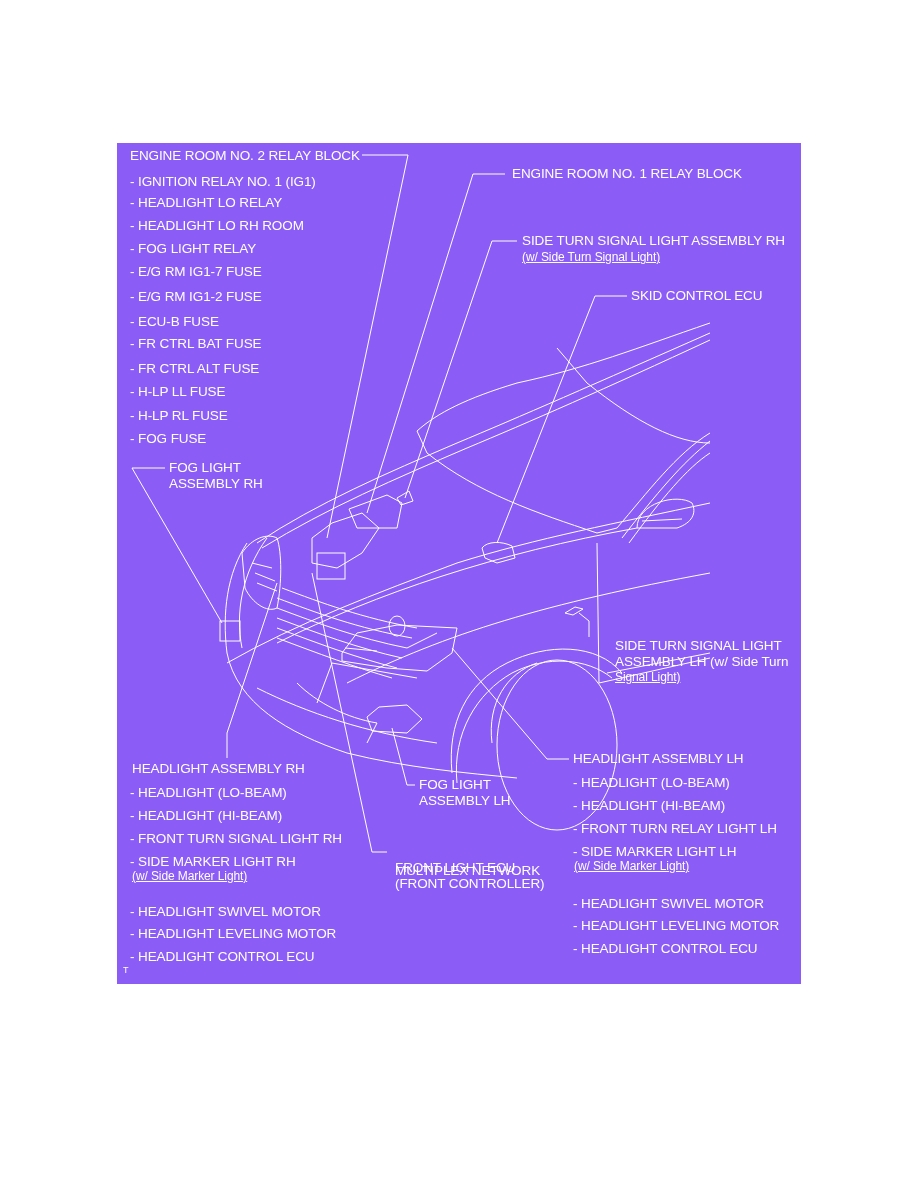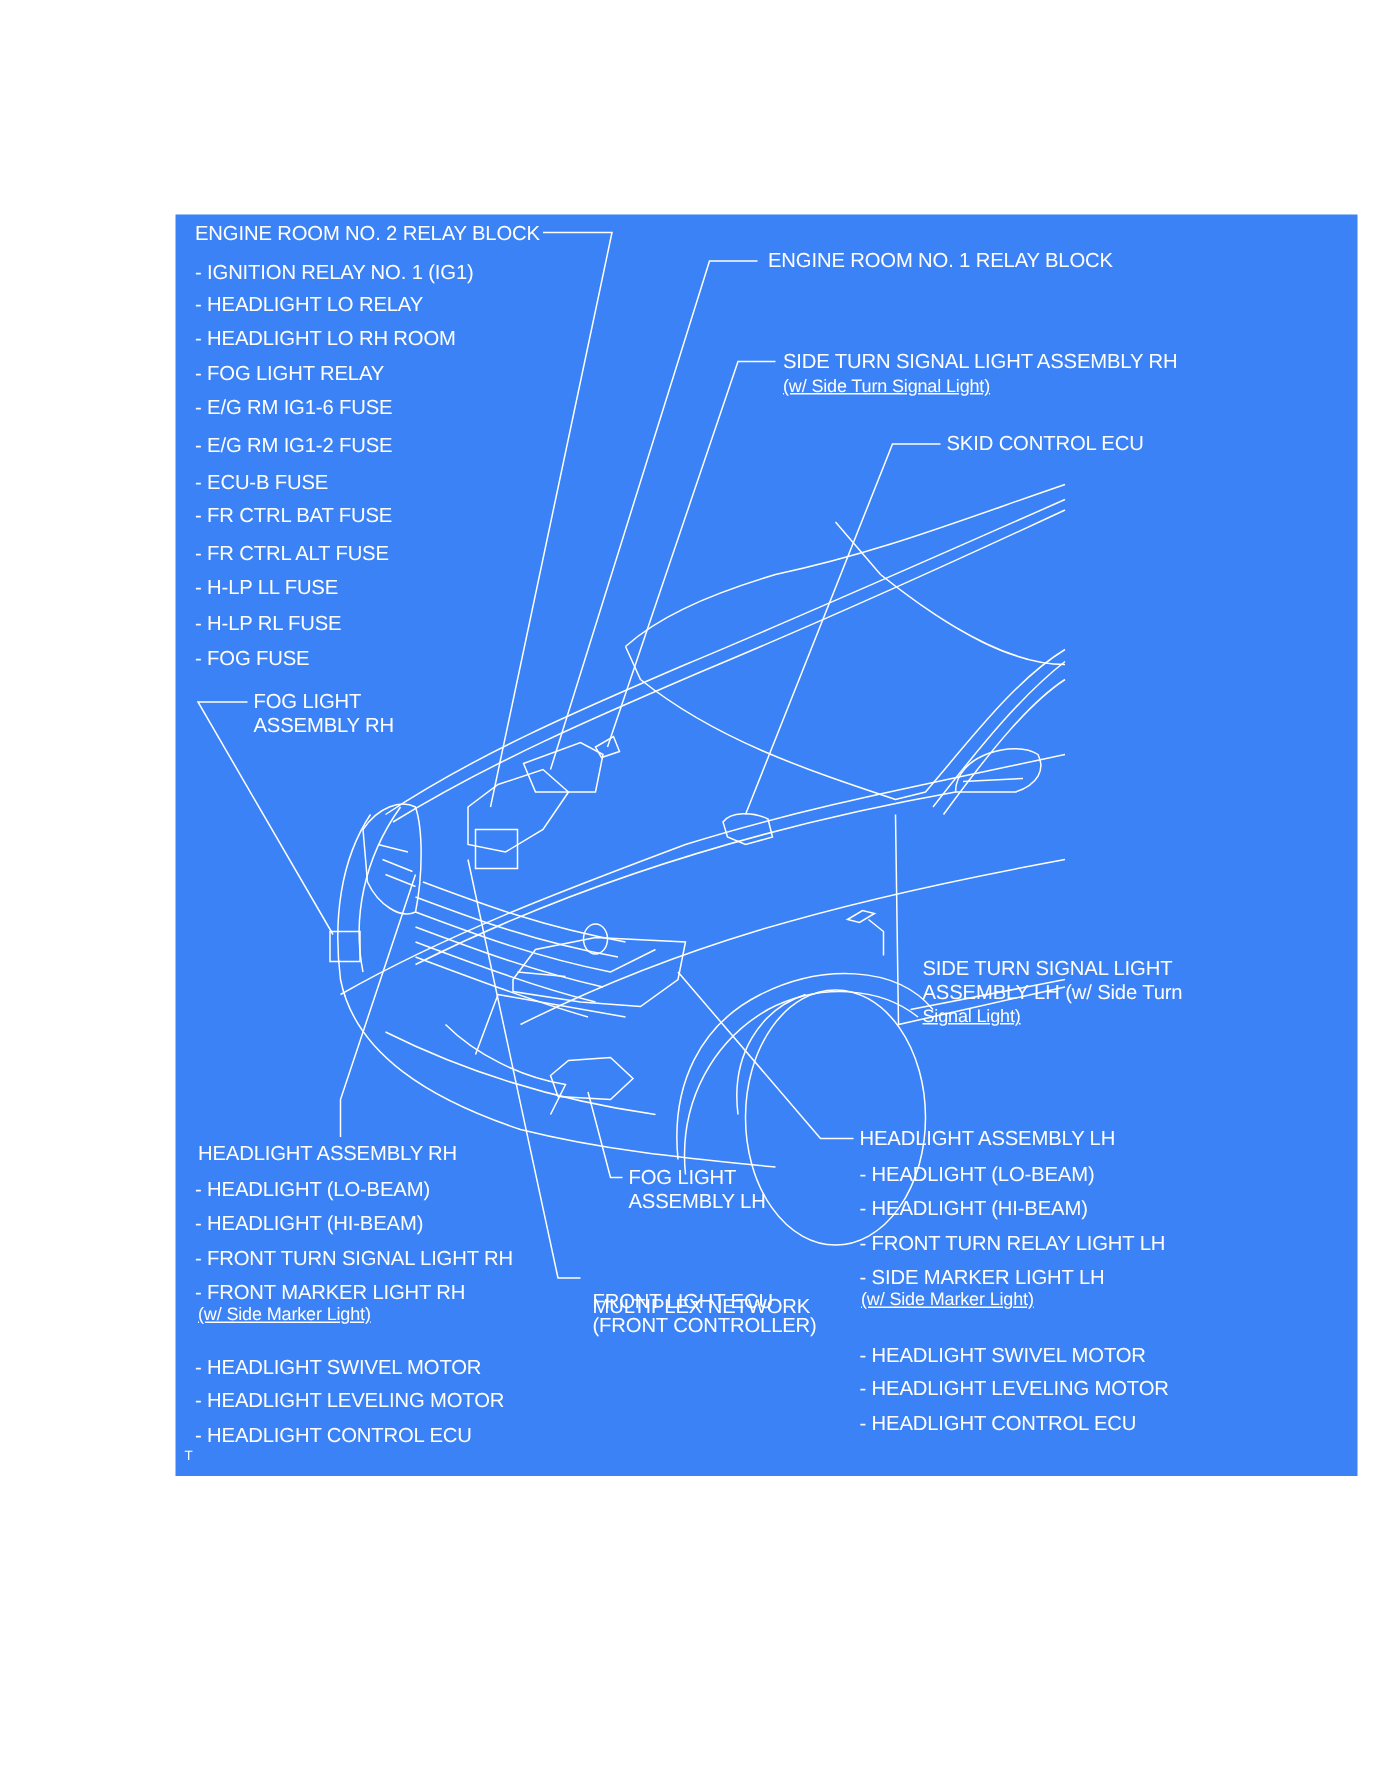--- a/index.html
+++ b/index.html
@@ -1,19 +1,19 @@
 <!DOCTYPE html>
 <html><head>
 <meta charset="utf-8">
 <style>
   html, body { margin: 0; padding: 0; background: #ffffff; }
   body { width: 918px; height: 1188px; position: relative; overflow: hidden; }
   .panel {
-    position: absolute; left: 117px; top: 143px; width: 788px; height: 841px;
-    background: #3b82f6; overflow: hidden;
+    position: absolute; left: 117px; top: 143px; width: 684px; height: 841px;
+    background: #8b5cf6; overflow: hidden;
   }
   .panel svg { position: absolute; left: 0; top: 0; }
   .lbl {
     position: absolute; color: #ffffff; white-space: nowrap;
     font-family: "Liberation Sans", sans-serif; font-size: 13.5px; line-height: 16px;
     letter-spacing: -0.1px;
   }
   .sub { font-size: 12px; line-height: 14px; text-decoration: underline; }
   .tiny { font-size: 9px; line-height: 10px; }
 </style>
@@ -117,21 +117,21 @@
       <path d="M472 494 L472 478 L462 470"></path>
     </g>
   </svg>
 
   <div class="lbl" style="left:13px;top:5px">ENGINE ROOM NO. 2 RELAY BLOCK</div>
   <div>
     <div class="lbl" style="left:13px;top:31px">- IGNITION RELAY NO. 1 (IG1)</div>
     <div class="lbl" style="left:13px;top:52px">- HEADLIGHT LO RELAY</div>
     <div class="lbl" style="left:13px;top:75px">- HEADLIGHT LO RH ROOM</div>
     <div class="lbl" style="left:13px;top:98px">- FOG LIGHT RELAY</div>
-    <div class="lbl" style="left:13px;top:121px">- E/G RM IG1-6 FUSE</div>
+    <div class="lbl" style="left:13px;top:121px">- E/G RM IG1-7 FUSE</div>
     <div class="lbl" style="left:13px;top:146px">- E/G RM IG1-2 FUSE</div>
     <div class="lbl" style="left:13px;top:171px">- ECU-B FUSE</div>
     <div class="lbl" style="left:13px;top:193px">- FR CTRL BAT FUSE</div>
     <div class="lbl" style="left:13px;top:218px">- FR CTRL ALT FUSE</div>
     <div class="lbl" style="left:13px;top:241px">- H-LP LL FUSE</div>
     <div class="lbl" style="left:13px;top:265px">- H-LP RL FUSE</div>
     <div class="lbl" style="left:13px;top:288px">- FOG FUSE</div>
   </div>
 
   <div class="lbl" style="left:395px;top:23px">ENGINE ROOM NO. 1 RELAY BLOCK</div>
@@ -145,21 +145,21 @@
   <div class="lbl" style="left:52px;top:333px">ASSEMBLY RH</div>
 
   <div class="lbl" style="left:498px;top:495px">SIDE TURN SIGNAL LIGHT</div>
   <div class="lbl" style="left:498px;top:511px">ASSEMBLY LH (w/ Side Turn</div>
   <div class="lbl sub" style="left:498px;top:527px">Signal Light)</div>
 
   <div class="lbl" style="left:15px;top:618px">HEADLIGHT ASSEMBLY RH</div>
   <div class="lbl" style="left:13px;top:642px">- HEADLIGHT (LO-BEAM)</div>
   <div class="lbl" style="left:13px;top:665px">- HEADLIGHT (HI-BEAM)</div>
   <div class="lbl" style="left:13px;top:688px">- FRONT TURN SIGNAL LIGHT RH</div>
-  <div class="lbl" style="left:13px;top:711px">- FRONT MARKER LIGHT RH</div>
+  <div class="lbl" style="left:13px;top:711px">- SIDE MARKER LIGHT RH</div>
   <div class="lbl sub" style="left:15px;top:726px">(w/ Side Marker Light)</div>
   <div class="lbl" style="left:13px;top:761px">- HEADLIGHT SWIVEL MOTOR</div>
   <div class="lbl" style="left:13px;top:783px">- HEADLIGHT LEVELING MOTOR</div>
   <div class="lbl" style="left:13px;top:806px">- HEADLIGHT CONTROL ECU</div>
 
   <div class="lbl" style="left:302px;top:634px">FOG LIGHT</div>
   <div class="lbl" style="left:302px;top:650px">ASSEMBLY LH</div>
 
   <div class="lbl" style="left:278px;top:720px">MULTIPLEX NETWORK</div>
   <div class="lbl" style="left:278px;top:717px">FRONT LIGHT ECU</div>

